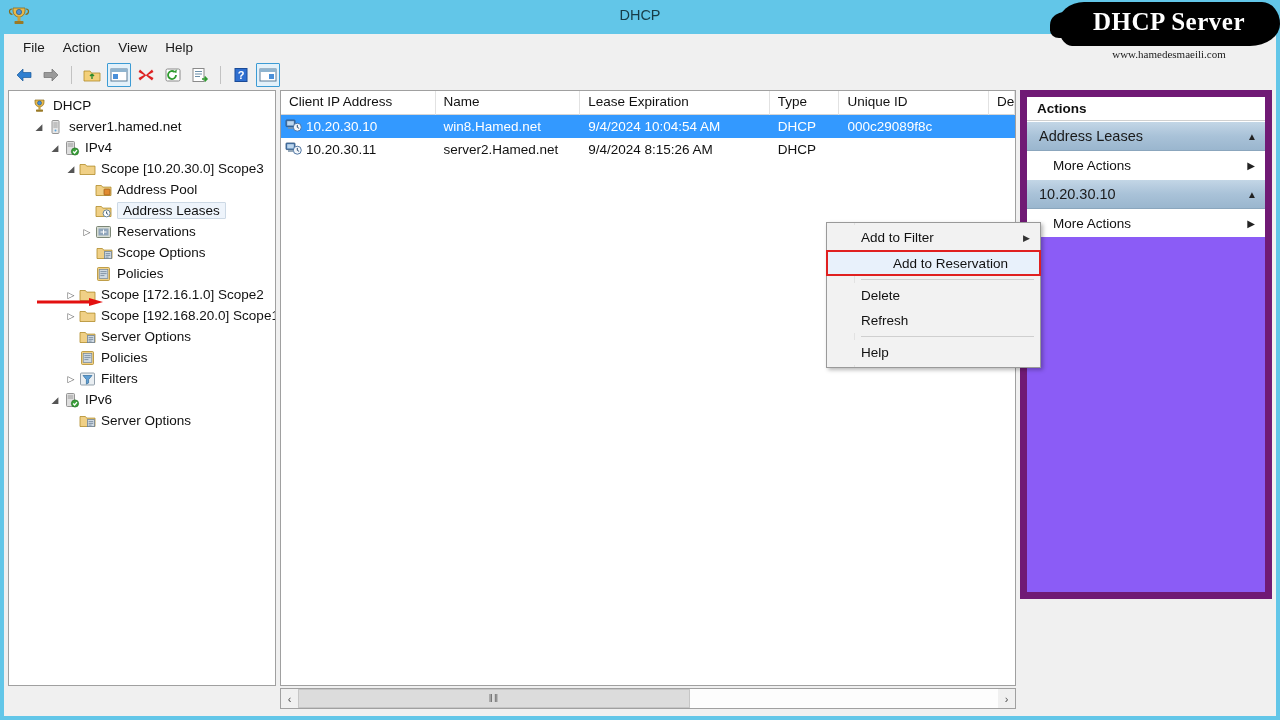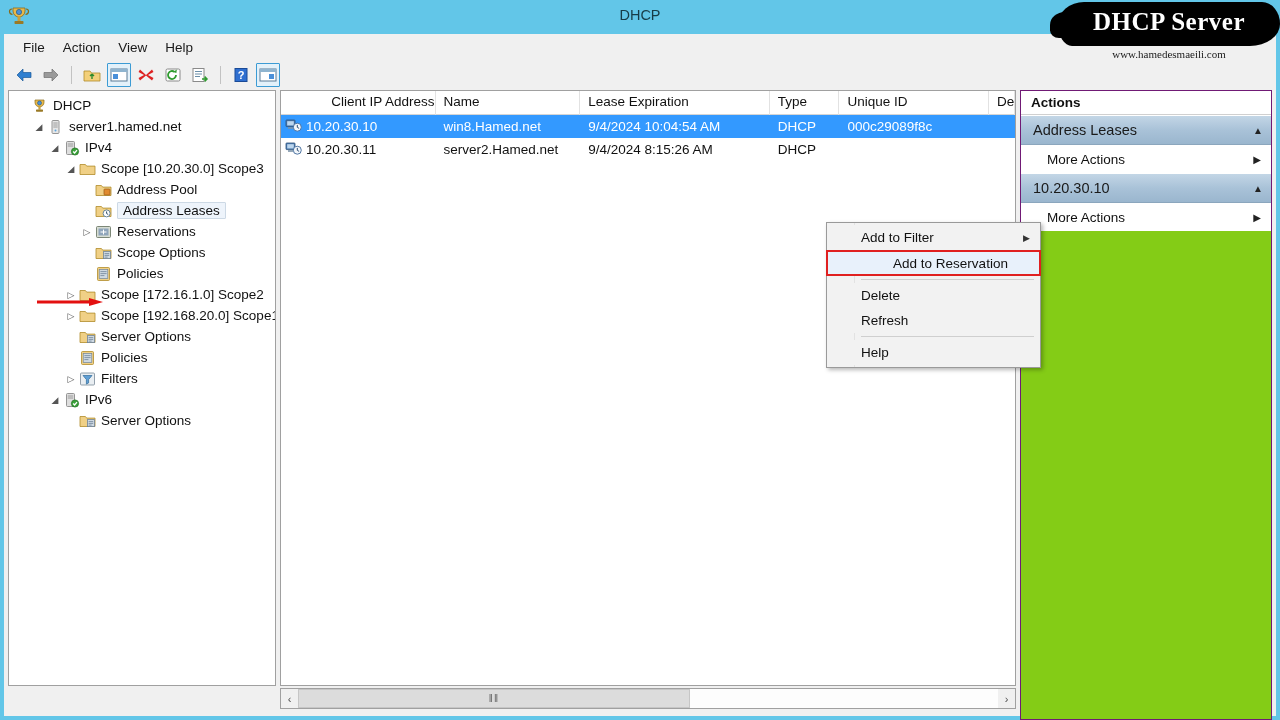--- a/index.html
+++ b/index.html
@@ -196,23 +196,23 @@
     background: #dcdcdc;
     border: 1px solid #c6c6c6;
     display: flex; align-items: center; justify-content: center;
     font-size: 10px; color: #606060;
     letter-spacing: 1px;
   }
 
   
   .actions-pane {
     position: absolute; left: 1012px; top: 0;
-    width: 252px; height: 630px;
-    background: #84cc16;
-    border: 1px solid #701a75;
+    width: 252px; height: 509px;
+    background: #8b5cf6;
+    border: 7px solid #701a75;
     overflow: hidden;
   }
   .actions-title {
     height: 24px;
     font-weight: bold;
     font-size: 13.5px;
     padding: 4px 0 0 10px;
     border-bottom: 1px solid #d0d0d0;
     background: #ffffff;
   }
@@ -469,21 +469,21 @@
             </div>
             <div class="tnode" style="padding-left: 70px;">
               <span class="twist">▷</span>
               <span class="ticon"><svg width="17" height="16" viewBox="0 0 17 16">
                   <rect x="1.5" y="2.5" width="14" height="11" rx="1" fill="#d7ddd3" stroke="#6f7a6a" stroke-width="0.9"></rect>
                   <rect x="3.5" y="4.5" width="10" height="7" fill="#8fa5bb"></rect>
                   <path d="M5.5 8 h6 M8.5 5.6 v4.8" stroke="#fff" stroke-width="1"></path>
                 </svg></span>
               <span class="tlabel">Reservations</span>
             </div>
-            <div class="tnode" style="padding-left: 70px;">
+            <div class="tnode" style="padding-left: 70px; text-align: center;">
               <span class="twist"></span>
               <span class="ticon"><svg width="17" height="16" viewBox="0 0 17 16">
                   <path d="M1 3.5 h5.4 l1.3 1.6 h8.3 v8.4 h-15 z" fill="#f0d086" stroke="#b08b2a" stroke-width="0.8"></path>
                   <rect x="8.4" y="6.6" width="7" height="7" fill="#cfd9e2" stroke="#6f8398" stroke-width="0.8"></rect>
                   <path d="M9.6 8.6 h4.6 M9.6 10.4 h4.6 M9.6 12.1 h3" stroke="#6f8398" stroke-width="0.8"></path>
                 </svg></span>
               <span class="tlabel">Scope Options</span>
             </div>
             <div class="tnode" style="padding-left: 70px;">
               <span class="twist"></span>
@@ -555,21 +555,21 @@
             </div>
           </div>
         <svg class="red-arrow" viewBox="0 0 68 8">
           <path d="M0 4 L56 4" stroke="#e31010" stroke-width="3"></path>
           <path d="M52 0 L66 4 L52 8 Z" fill="#e31010"></path>
         </svg>
       </div>
 
       <div class="list-pane">
         <div class="lv-header" id="lv-header">
-            <div class="lv-th" style="width: 155px; text-align: right;">Client IP Address</div>
+            <div class="lv-th" style="width: 155px;">Client IP Address</div>
             <div class="lv-th" style="width: 145px;">Name</div>
             <div class="lv-th" style="width: 190px;">Lease Expiration</div>
             <div class="lv-th" style="width: 70px;">Type</div>
             <div class="lv-th" style="width: 150px;">Unique ID</div>
             <div class="lv-th" style="width: 26px;">De</div>
           </div>
         <div id="lv-body">
             <div class="lv-row selected">
               <div class="lv-td first" style="width: 155px;">
                 <span><svg width="17" height="16" viewBox="0 0 17 16">

